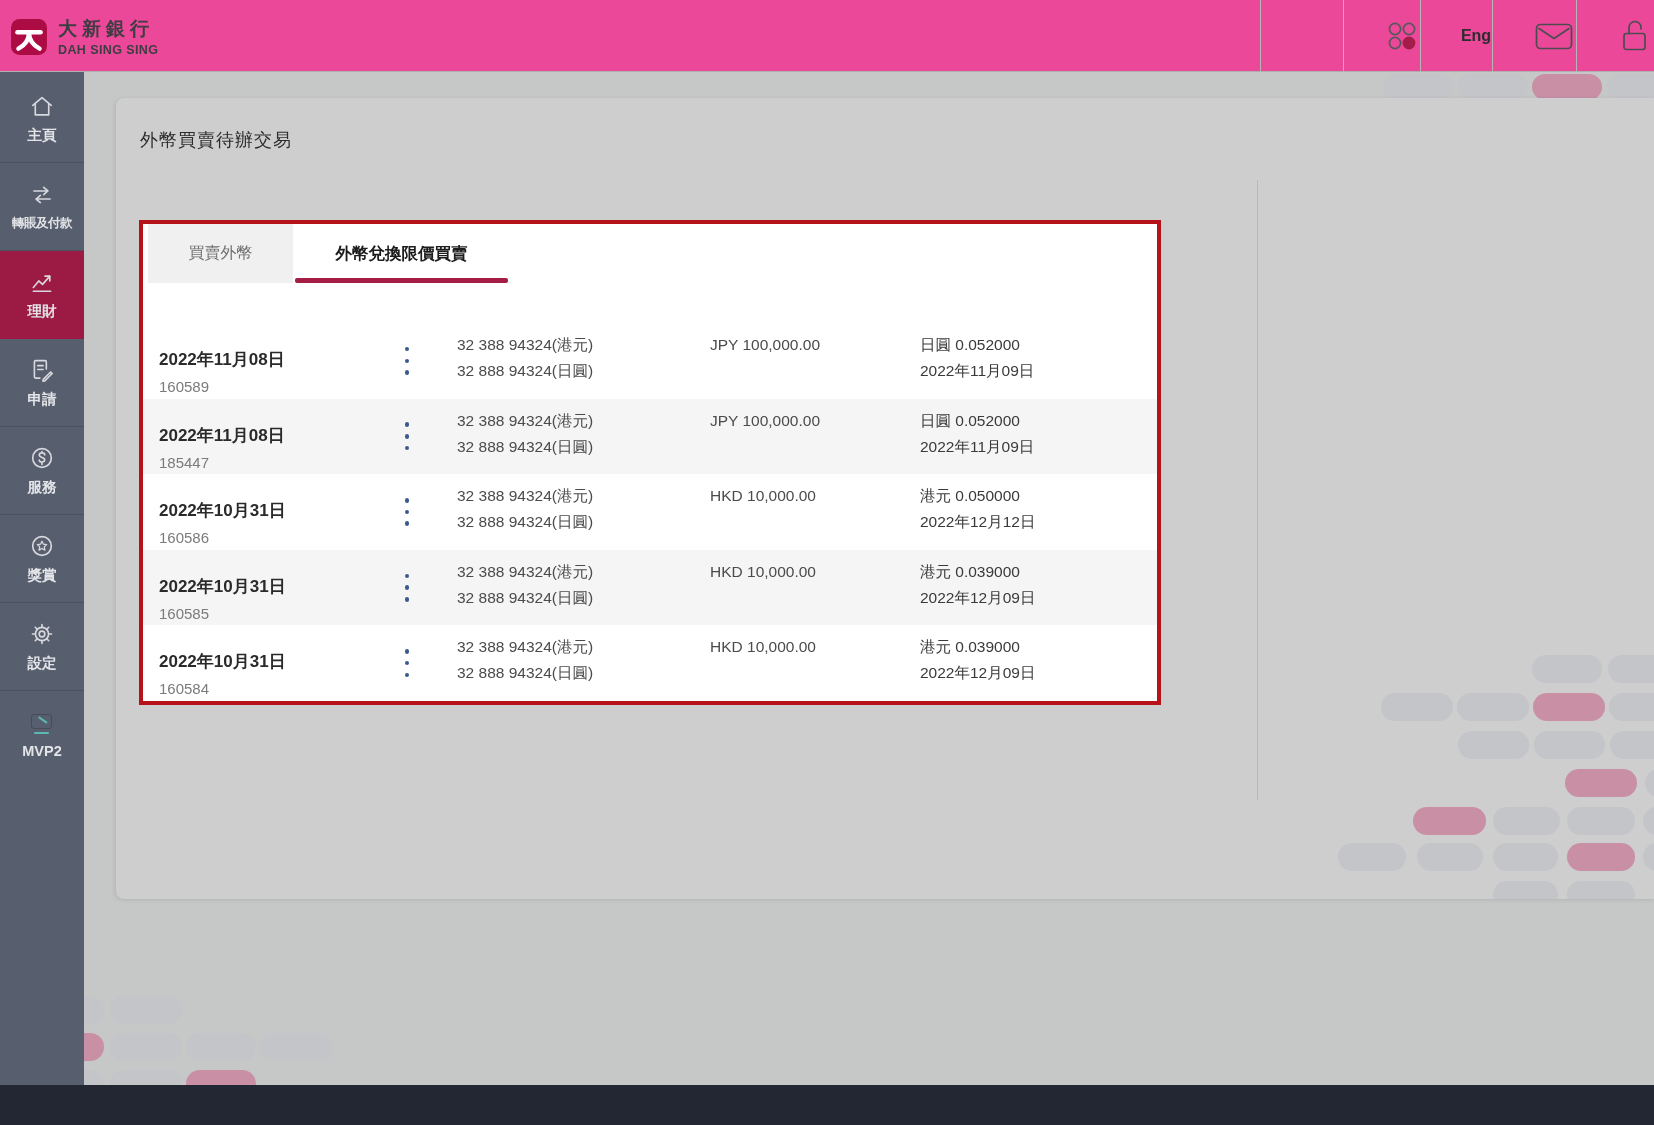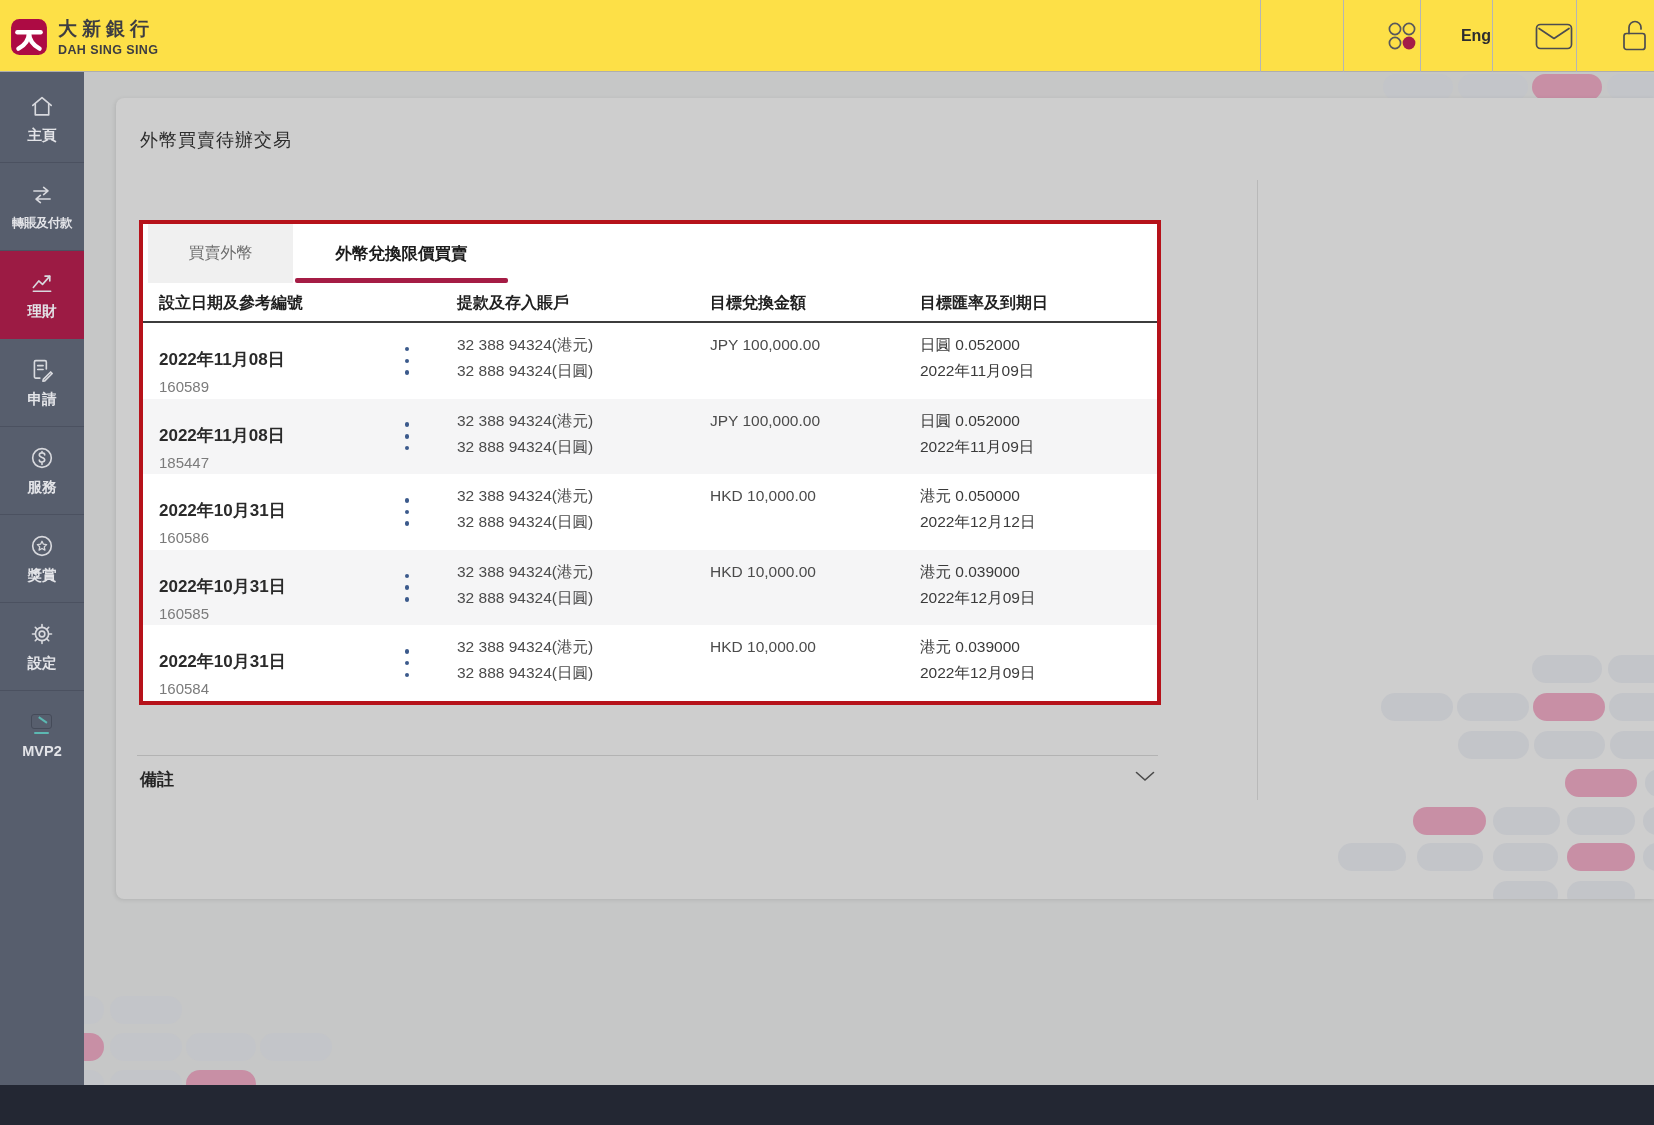--- a/index.html
+++ b/index.html
@@ -7,21 +7,21 @@
   body {
     position:relative;
     background:#c6c7c7;
     font-family:"Liberation Sans","DejaVu Sans",sans-serif;
     color:#2d2d2d;
   }
 
   
   .header {
     position:absolute; left:0; top:0; width:1654px; height:72px;
-    background:#fde047; border-bottom:1px solid #aeaeae; z-index:70;
+    background:#ec4899; border-bottom:1px solid #aeaeae; z-index:70;
   }
   .logo-wrap { position:absolute; left:10px; top:16px; display:flex; align-items:center; cursor:pointer; }
   .logo-mark { width:38px; height:38px; }
   .logo-text { margin-left:10px; }
   .logo-zh { font-size:19px; font-weight:700; letter-spacing:5px; color:#3d3d42; }
   .logo-en { font-size:12.5px; font-weight:700; letter-spacing:.4px; color:#3d3d42; margin-top:1px; }
   .hdr-sep { position:absolute; top:0; width:1px; height:72px; background:#b5b5b5; }
   .hdr-btn { position:absolute; top:0; height:72px; display:flex; align-items:center; justify-content:center; cursor:pointer;padding-left:40px; }
   .hdr-eng { font-size:16px; font-weight:700; color:#2c2c30; }
 
@@ -274,26 +274,20 @@
     <div class="tabbar">
       <div class="tab tab-inactive">
         <span>買賣外幣</span>
       </div>
       <div class="tab tab-active">
         <span>外幣兌換限價買賣</span>
       </div>
       <div class="tab-underline"></div>
     </div>
 
-    <div class="thead">
-      <span class="th th1">設立日期及參考編號</span>
-      <span class="th th2">提款及存入賬戶</span>
-      <span class="th th3">目標兌換金額</span>
-      <span class="th th4">目標匯率及到期日</span>
-    </div>
 
     <div class="trow" style="top:99px">
       <div class="c-date">
         <div class="date-l1">2022年11月08日</div>
         <div class="date-l2">160589</div>
       </div>
       <div class="kebab">
           <i></i>
           <i></i>
           <i></i>
@@ -387,22 +381,15 @@
         <div>32 888 94324(日圓)</div>
       </div>
       <div class="c-amt">HKD 10,000.00</div>
       <div class="c-rate">
         <div>港元 0.039000</div>
         <div>2022年12月09日</div>
       </div>
     </div>
   </div>
 
-  <div class="remarks">
-    <div class="remarks-line"></div>
-    <div class="remarks-label">備註</div>
-    <svg class="remarks-chevron" width="20" height="11" viewBox="0 0 20 11">
-      <path d="M1.5 1.5 L10 9 L18.5 1.5" stroke="#4a4a4a" stroke-width="1.6" fill="none" stroke-linecap="round"></path>
-    </svg>
-  </div>
 </div>
 
 <div class="footer"></div>
 
 </body></html>

